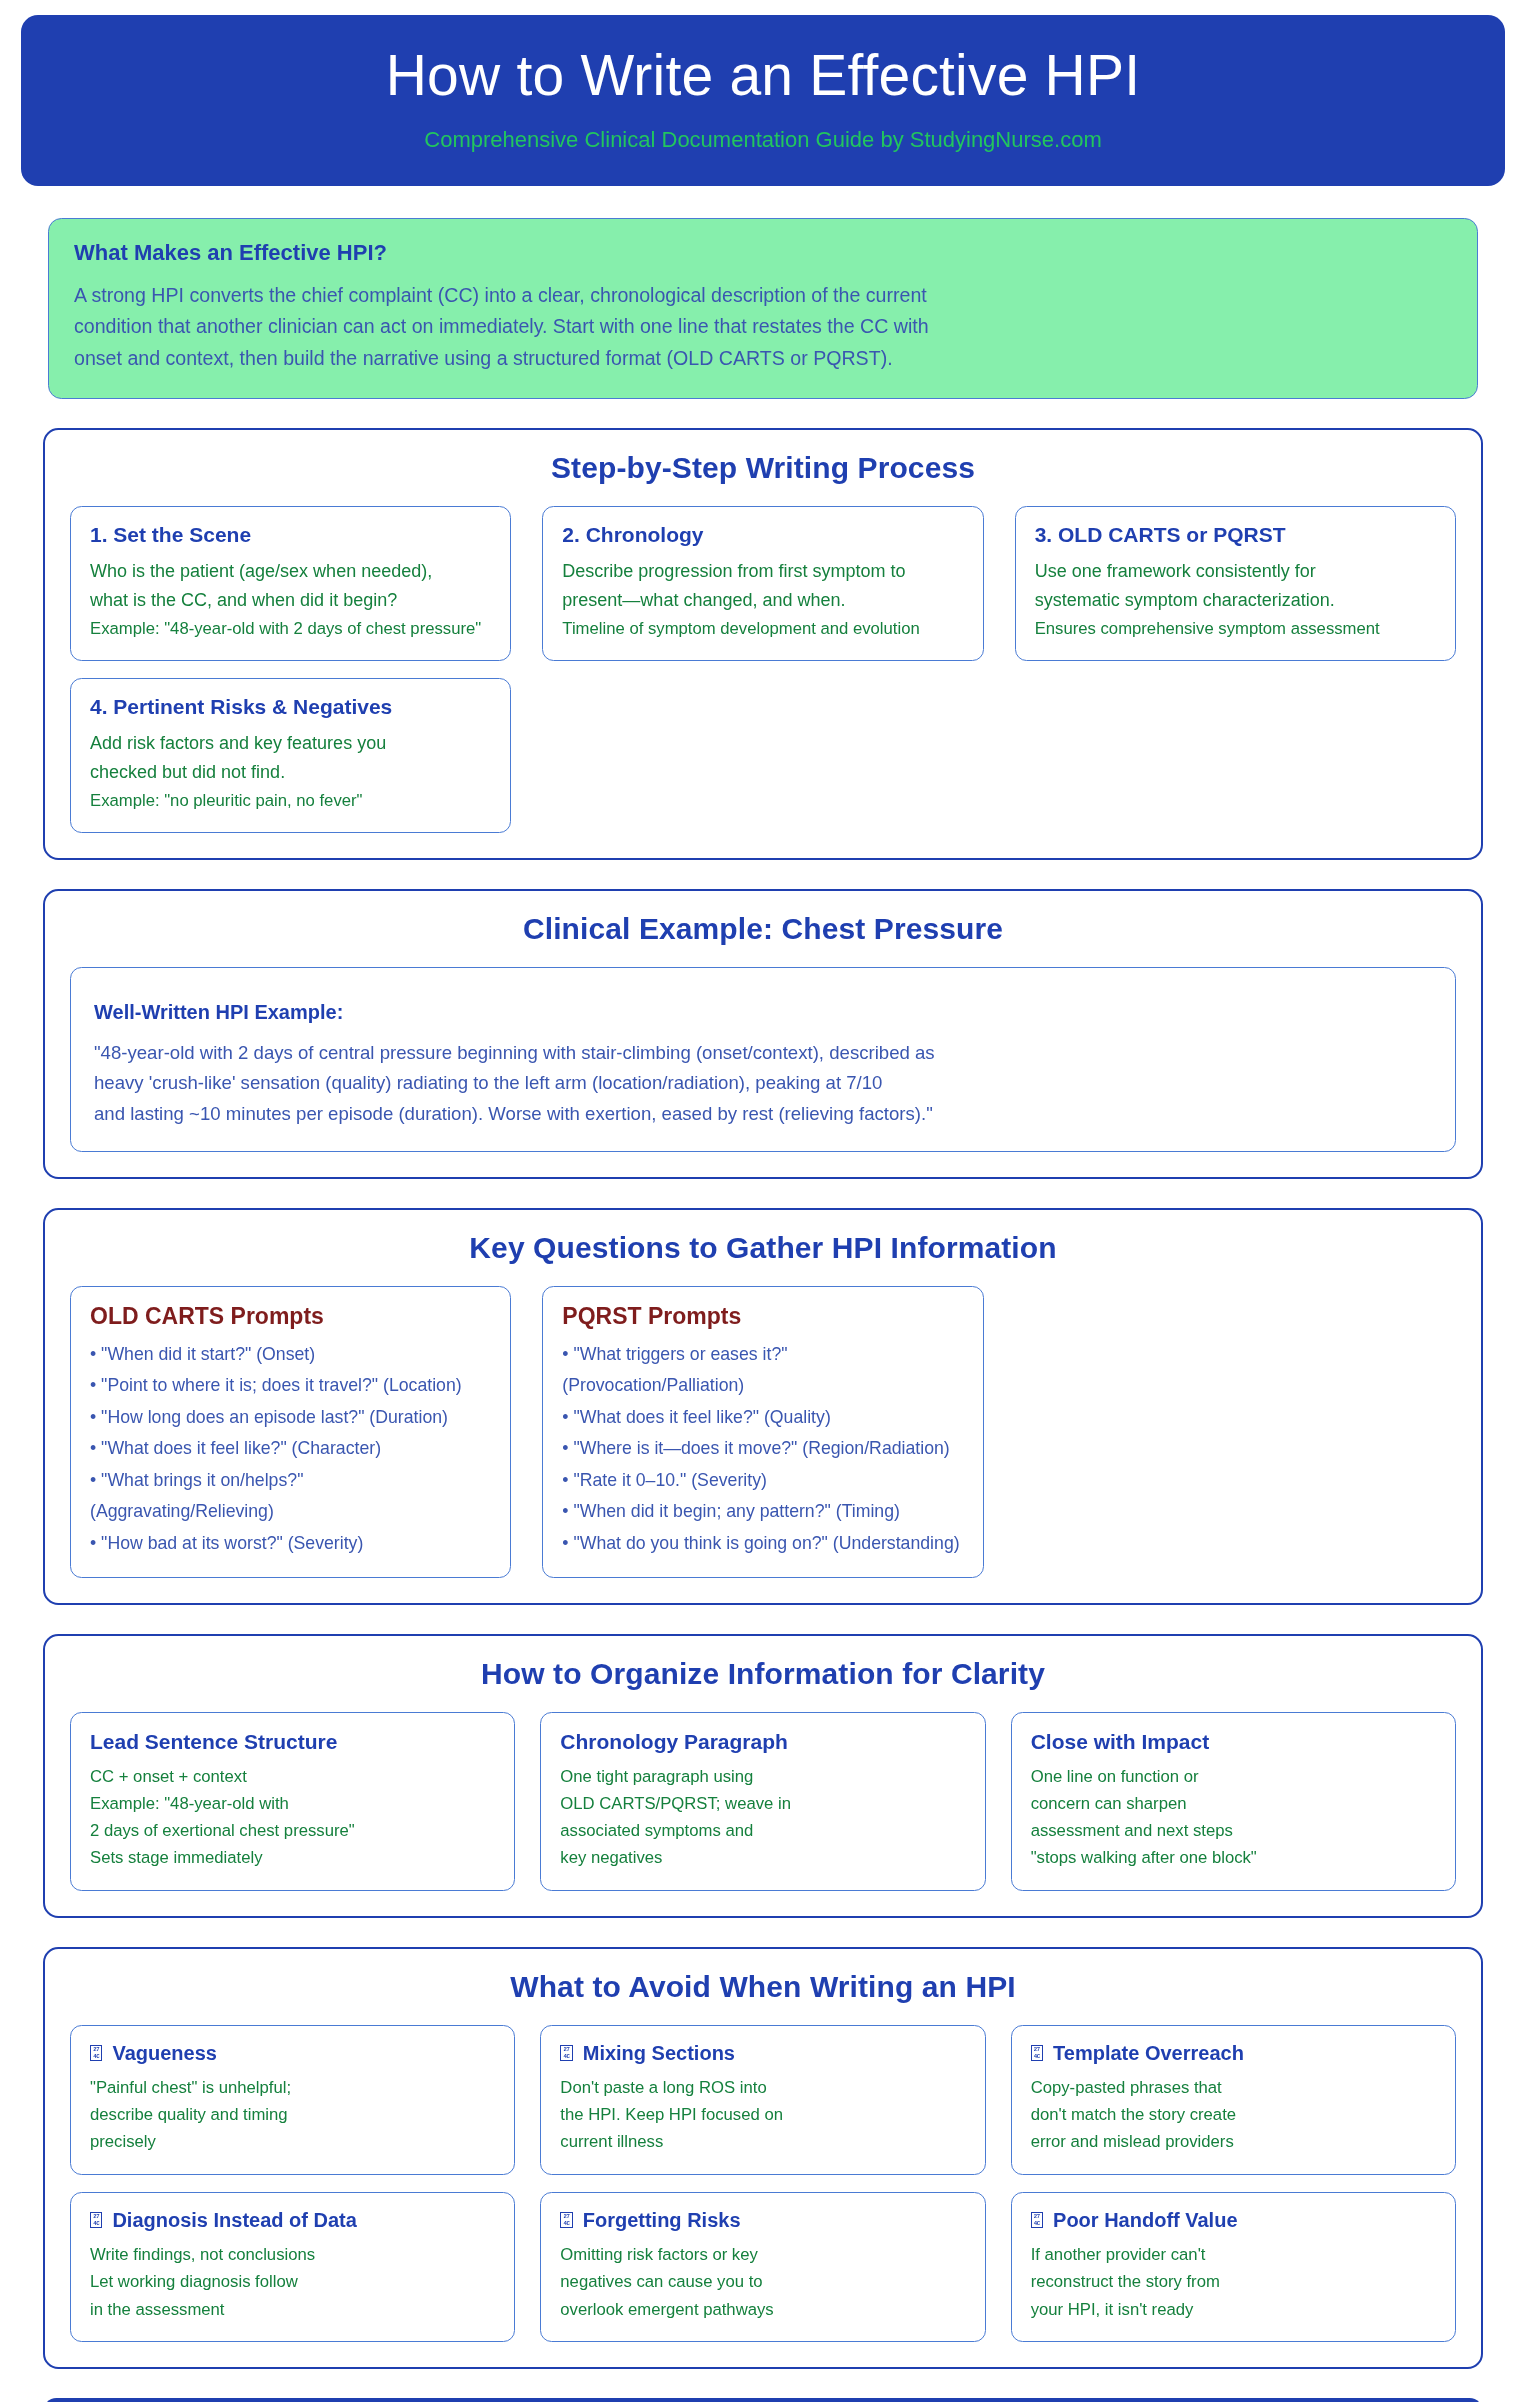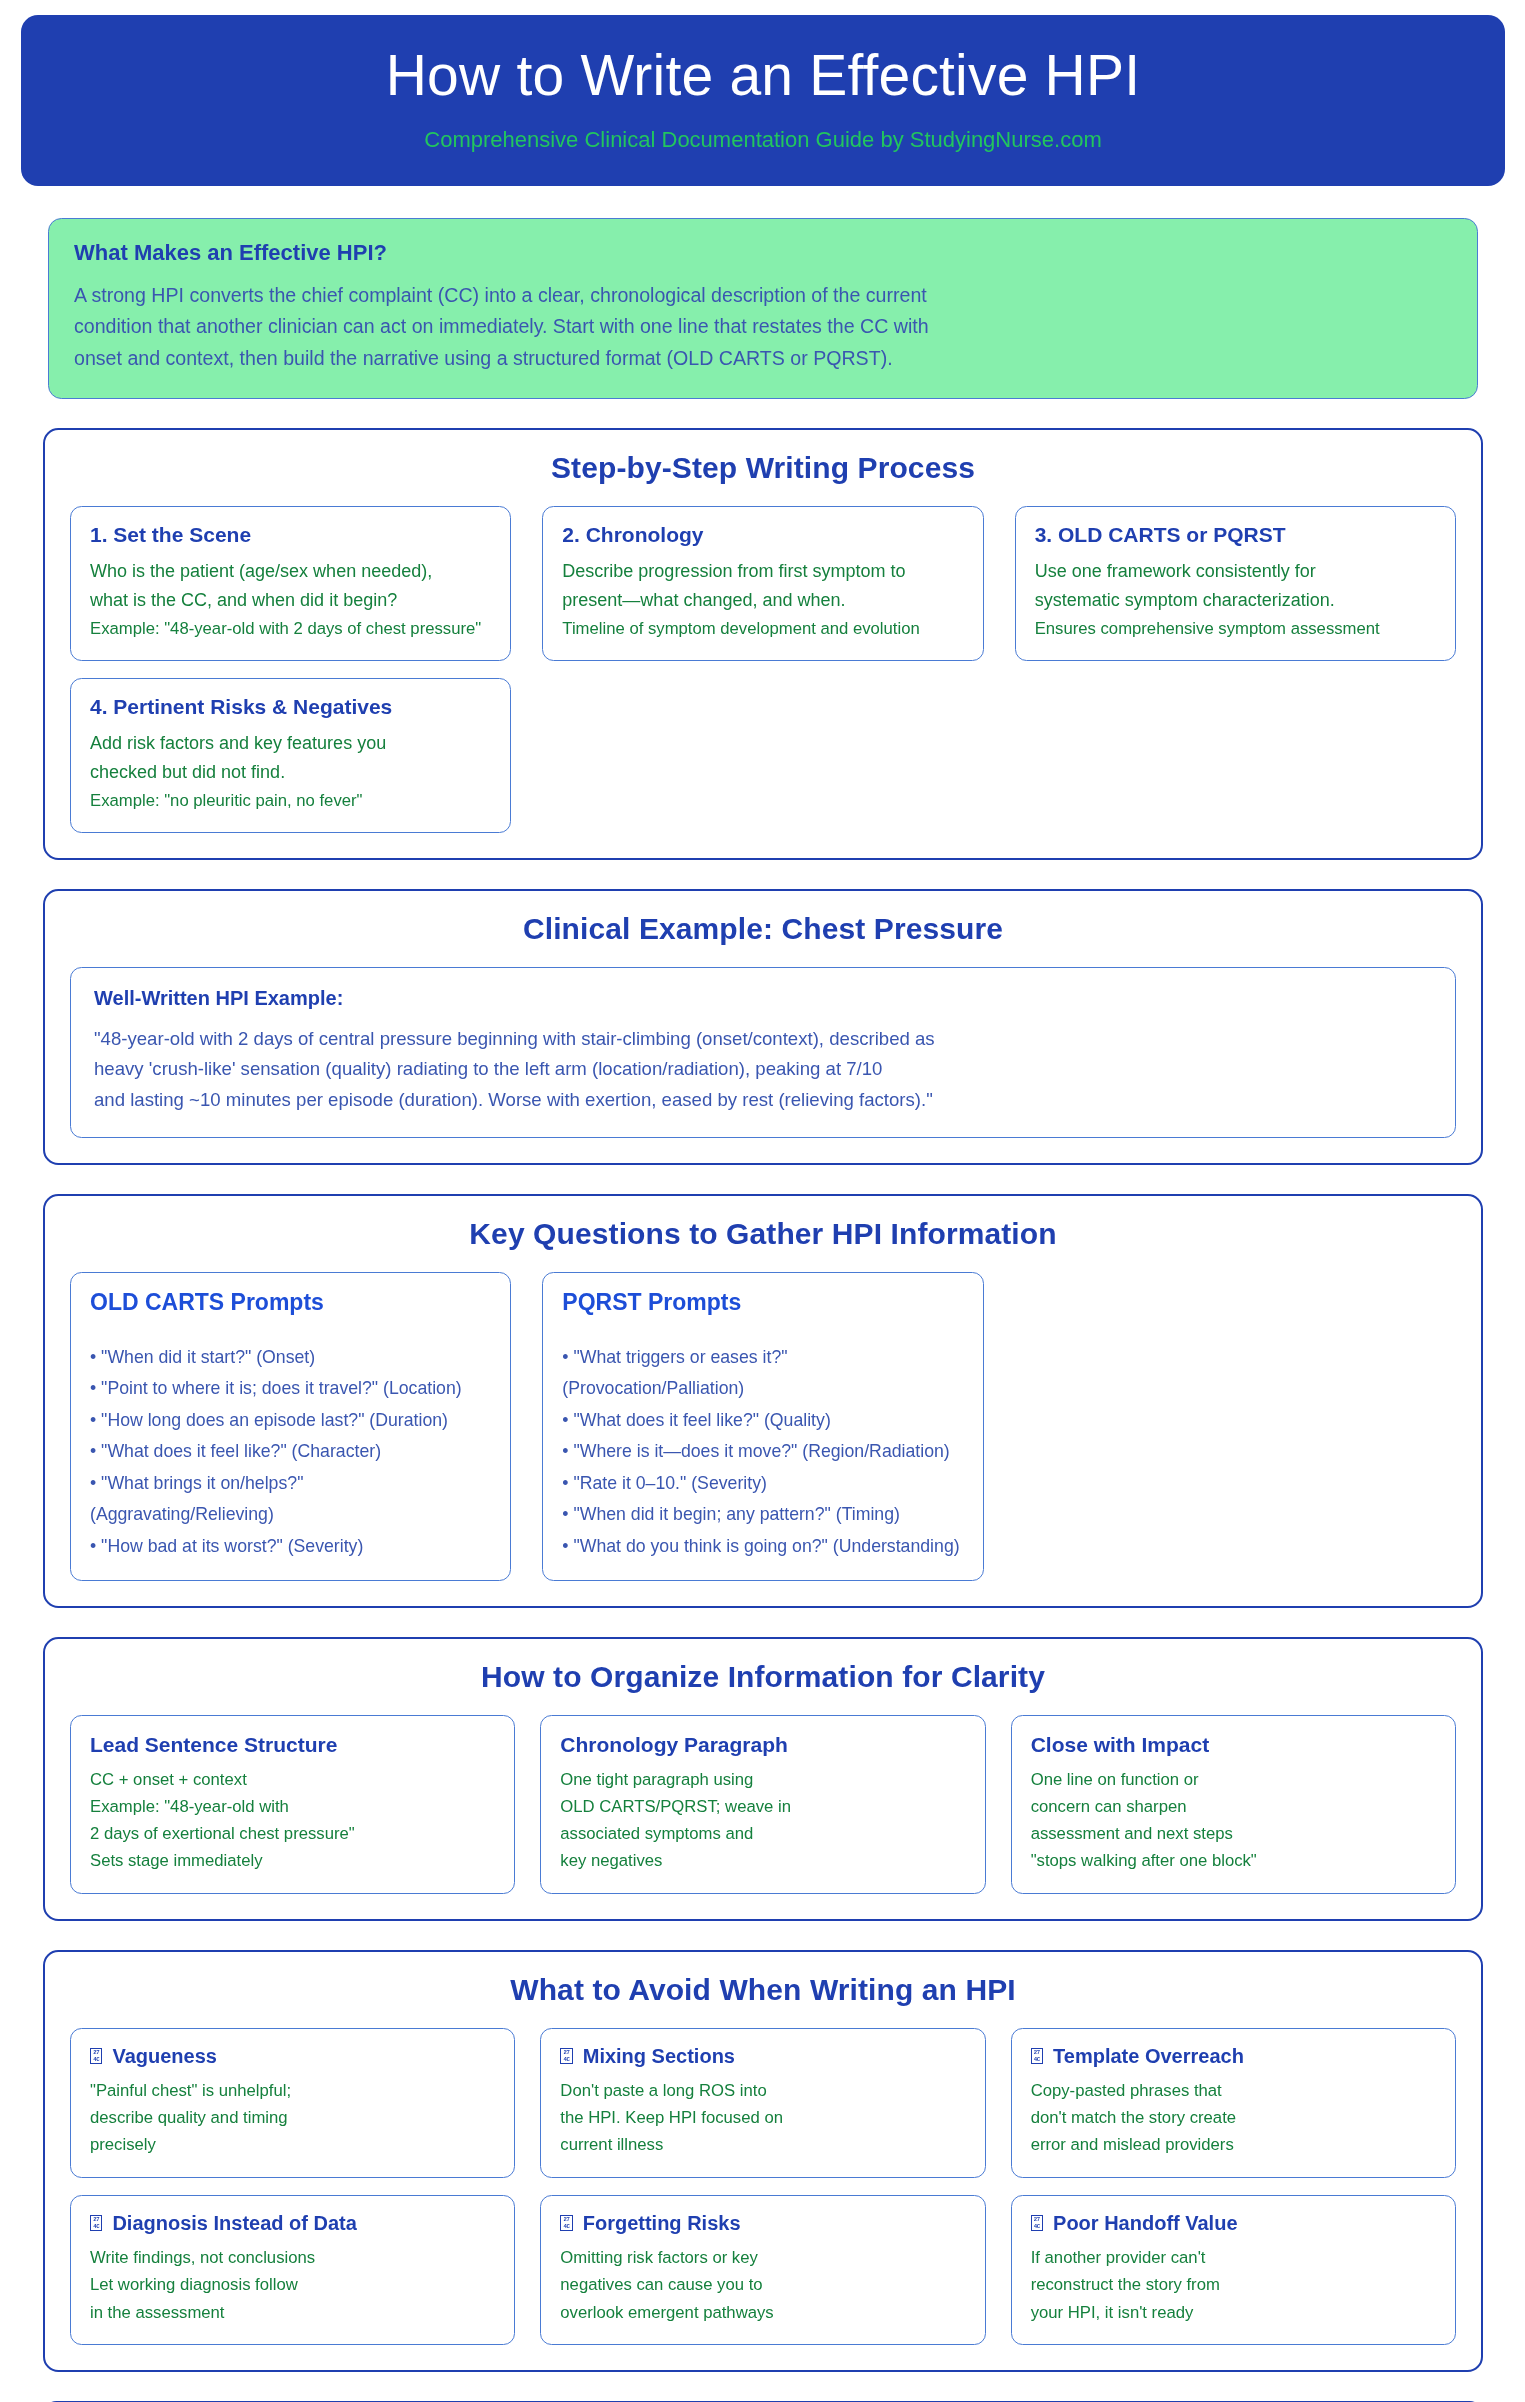--- a/index.html
+++ b/index.html
@@ -103,40 +103,40 @@
     color: #15803d;
   }
   .card-line.small {
     font-size: 16.7px;
   }
 
   
   .example-card {
     border: 1.9px solid #4a7bd4;
     border-radius: 11.5px;
-    padding: 19px 23px 21px 23px;
+    padding: 33px 23px 21px 23px;
   }
   .example-title {
     font-size: 20px;
     font-weight: bold;
     color: #1f3fb0;
     margin-bottom: 13.4px;
   }
   .example-line {
     font-size: 18.6px;
     line-height: 1.65;
     color: #3a56b0;
   }
 
   
   .prompt-title {
     font-size: 23px;
     font-weight: bold;
-    color: #1d4ed8;
-    margin-bottom: 26px;
+    color: #7f1d1d;
+    margin-bottom: 9px;
   }
   .prompt-item {
     font-size: 17.7px;
     line-height: 1.78;
     color: #3a56b0;
   }
 
   
   .avoid-title {
     font-size: 20px;

